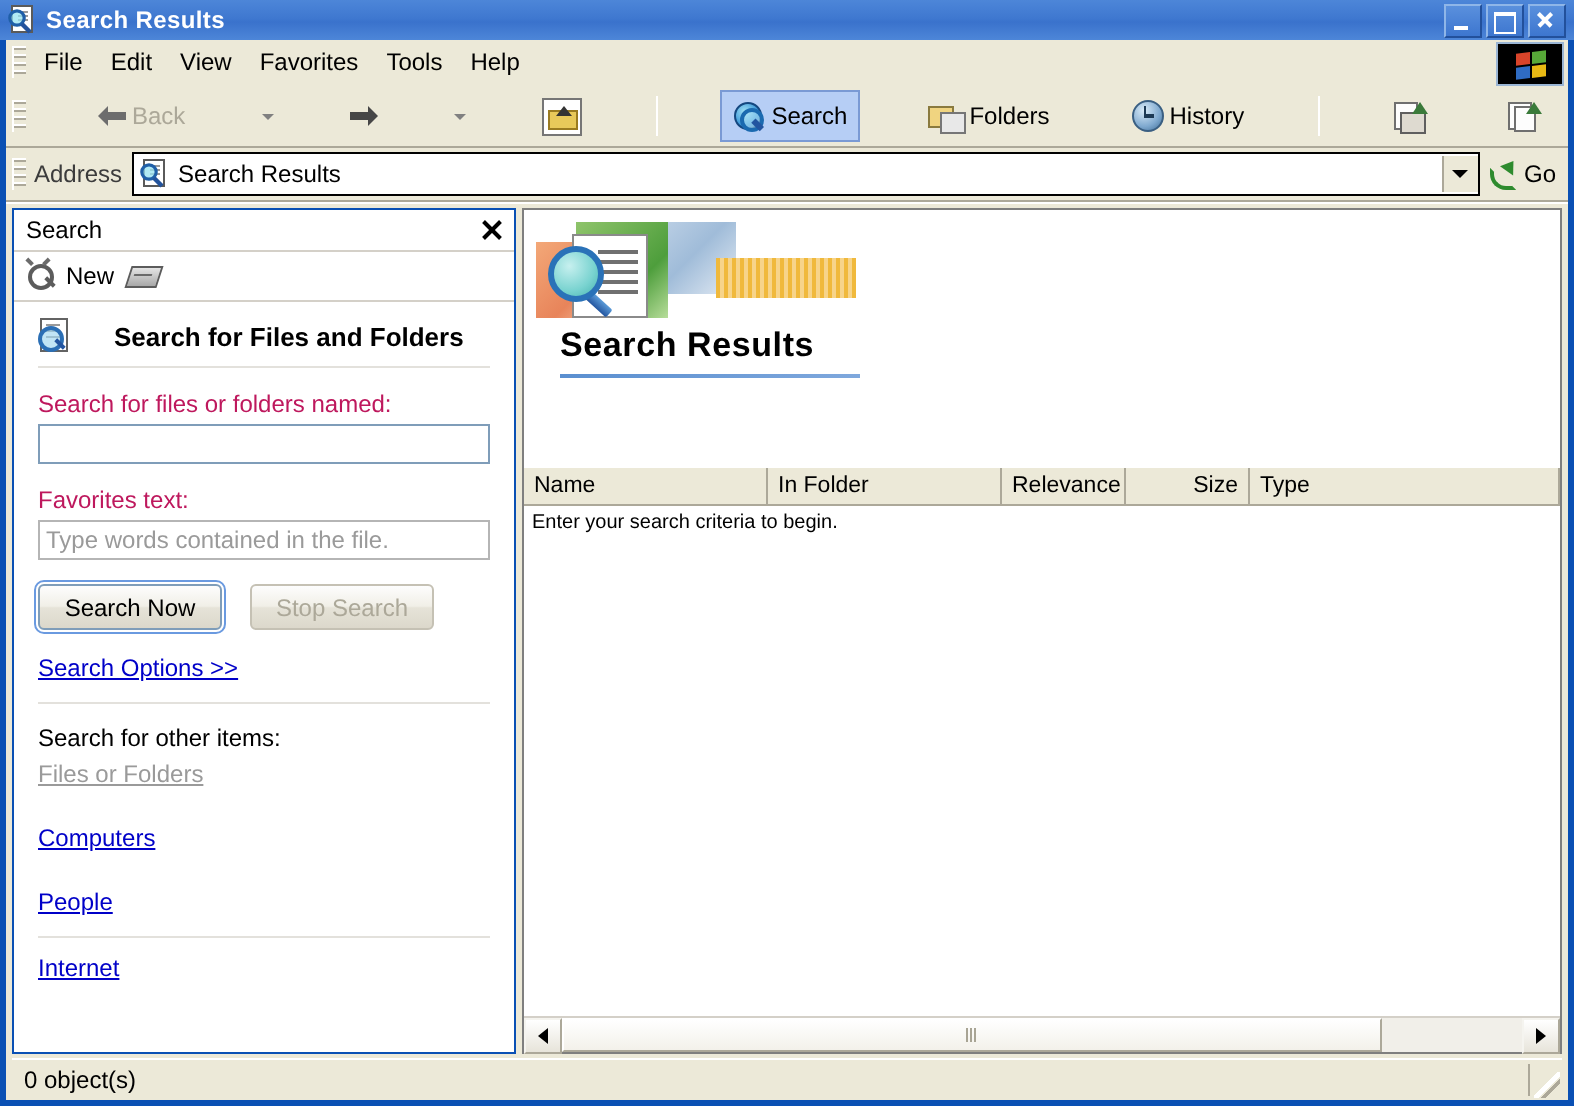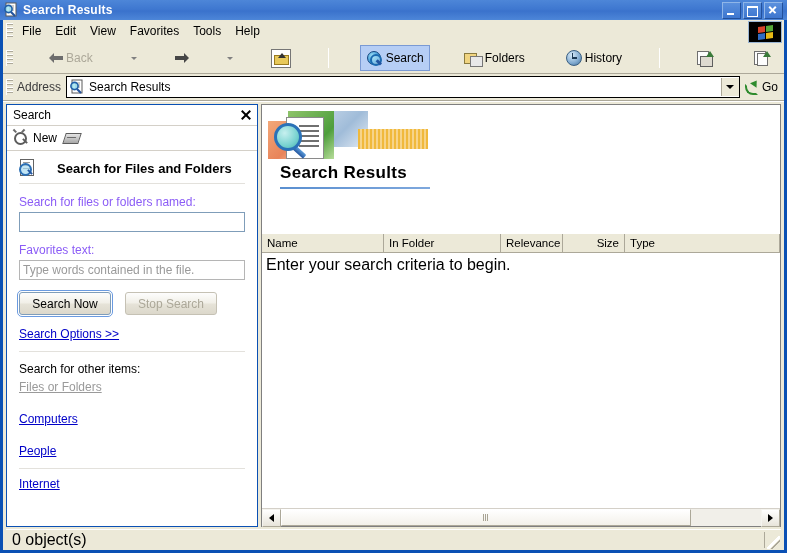--- a/index.html
+++ b/index.html
@@ -274,21 +274,21 @@
      background: #fff; border: 1px solid #636363; }
   .ic-sffolders .ln { position: absolute; left: 4px; width: 7px; height: 1px; background: #9a9a9a; }
   .ic-sffolders .l1 { top: 3px; } .ic-sffolders .l2 { top: 6px; } .ic-sffolders .l3 { top: 9px; }
   .ic-sffolders .mg { position: absolute; left: 0px; top: 4px; width: 9px; height: 9px;
      border: 2px solid #2b6fb5; border-radius: 50%; background: rgba(160,215,240,.65); }
   .ic-sffolders .mh { position: absolute; left: 8px; top: 12px; width: 6px; height: 2px;
      background: #2255a0; transform: rotate(45deg); }
 
   .sp-rule { height: 1px; background: #e3e1dc; margin: 2px 12px 0 12px; }
   .sp-field { padding: 0 12px; }
-  .sp-label { font-size: 12px; color: #8b5cf6; margin: 11px 0 3px 0; }
+  .sp-label { font-size: 12px; color: #be185d; margin: 11px 0 3px 0; }
   .sp-input {
     width: 100%; height: 20px; box-sizing: border-box;
     border: 1px solid #7f9db9; background: #fff;
     font-size: 12px; font-family: "Liberation Sans", sans-serif;
     padding: 0 3px; color: #000; outline: none;
   }
   .sp-input::placeholder { color: #9a9a9a; }
   .sp-input.muted { border-color: #b5b5b5; }
   .sp-select {
     width: 100%; height: 21px; box-sizing: border-box;
@@ -392,21 +392,21 @@
     display: flex; align-items: center;
     padding: 0 5px;
     border-right: 1px solid #aca899;
     box-sizing: border-box;
     background: #ece9d8;
     overflow: hidden; white-space: nowrap;
     cursor: default;
   }
   .col.right { justify-content: flex-end; }
   .rows { flex: 1 1 auto; background: #ffffff; padding: 3px 0 0 4px; min-height: 0; overflow: hidden; }
-  .emptyrow { font-size: 16px; color: #000; }
+  .emptyrow { font-size: 10px; color: #000; }
   
   .hscroll {
     height: 17px; flex: 0 0 17px;
     background: #f1efe9;
     display: flex; align-items: center;
     border-top: 1px solid #d4d0c8;
   }
   .sb-btn {
     width: 17px; height: 16px; flex: 0 0 17px;
     background: linear-gradient(to bottom, #ffffff, #e7e4da);
@@ -426,21 +426,21 @@
 
   
   .statusbar {
     height: 20px; flex: 0 0 20px;
     background: #ece9d8;
     border-top: 1px solid #ffffff;
     display: flex; align-items: center;
     margin: 2px 3px 0 3px;
     position: relative;
   }
-  .status-text { font-size: 16px; color: #000; padding-left: 6px; }
+  .status-text { font-size: 12px; color: #000; padding-left: 6px; }
   .status-pane2 { position: absolute; right: 16px; top: 2px; bottom: 2px; width: 1px; background: #aca899; }
   .grip {
     position: absolute; right: 1px; bottom: 1px; width: 13px; height: 13px;
     background:
       linear-gradient(135deg, transparent 45%, #ffffff 45%, #ffffff 58%, transparent 58%),
       linear-gradient(135deg, transparent 62%, #aca899 62%, #aca899 72%, transparent 72%);
   }
 </style>
 </head>
 <body>

